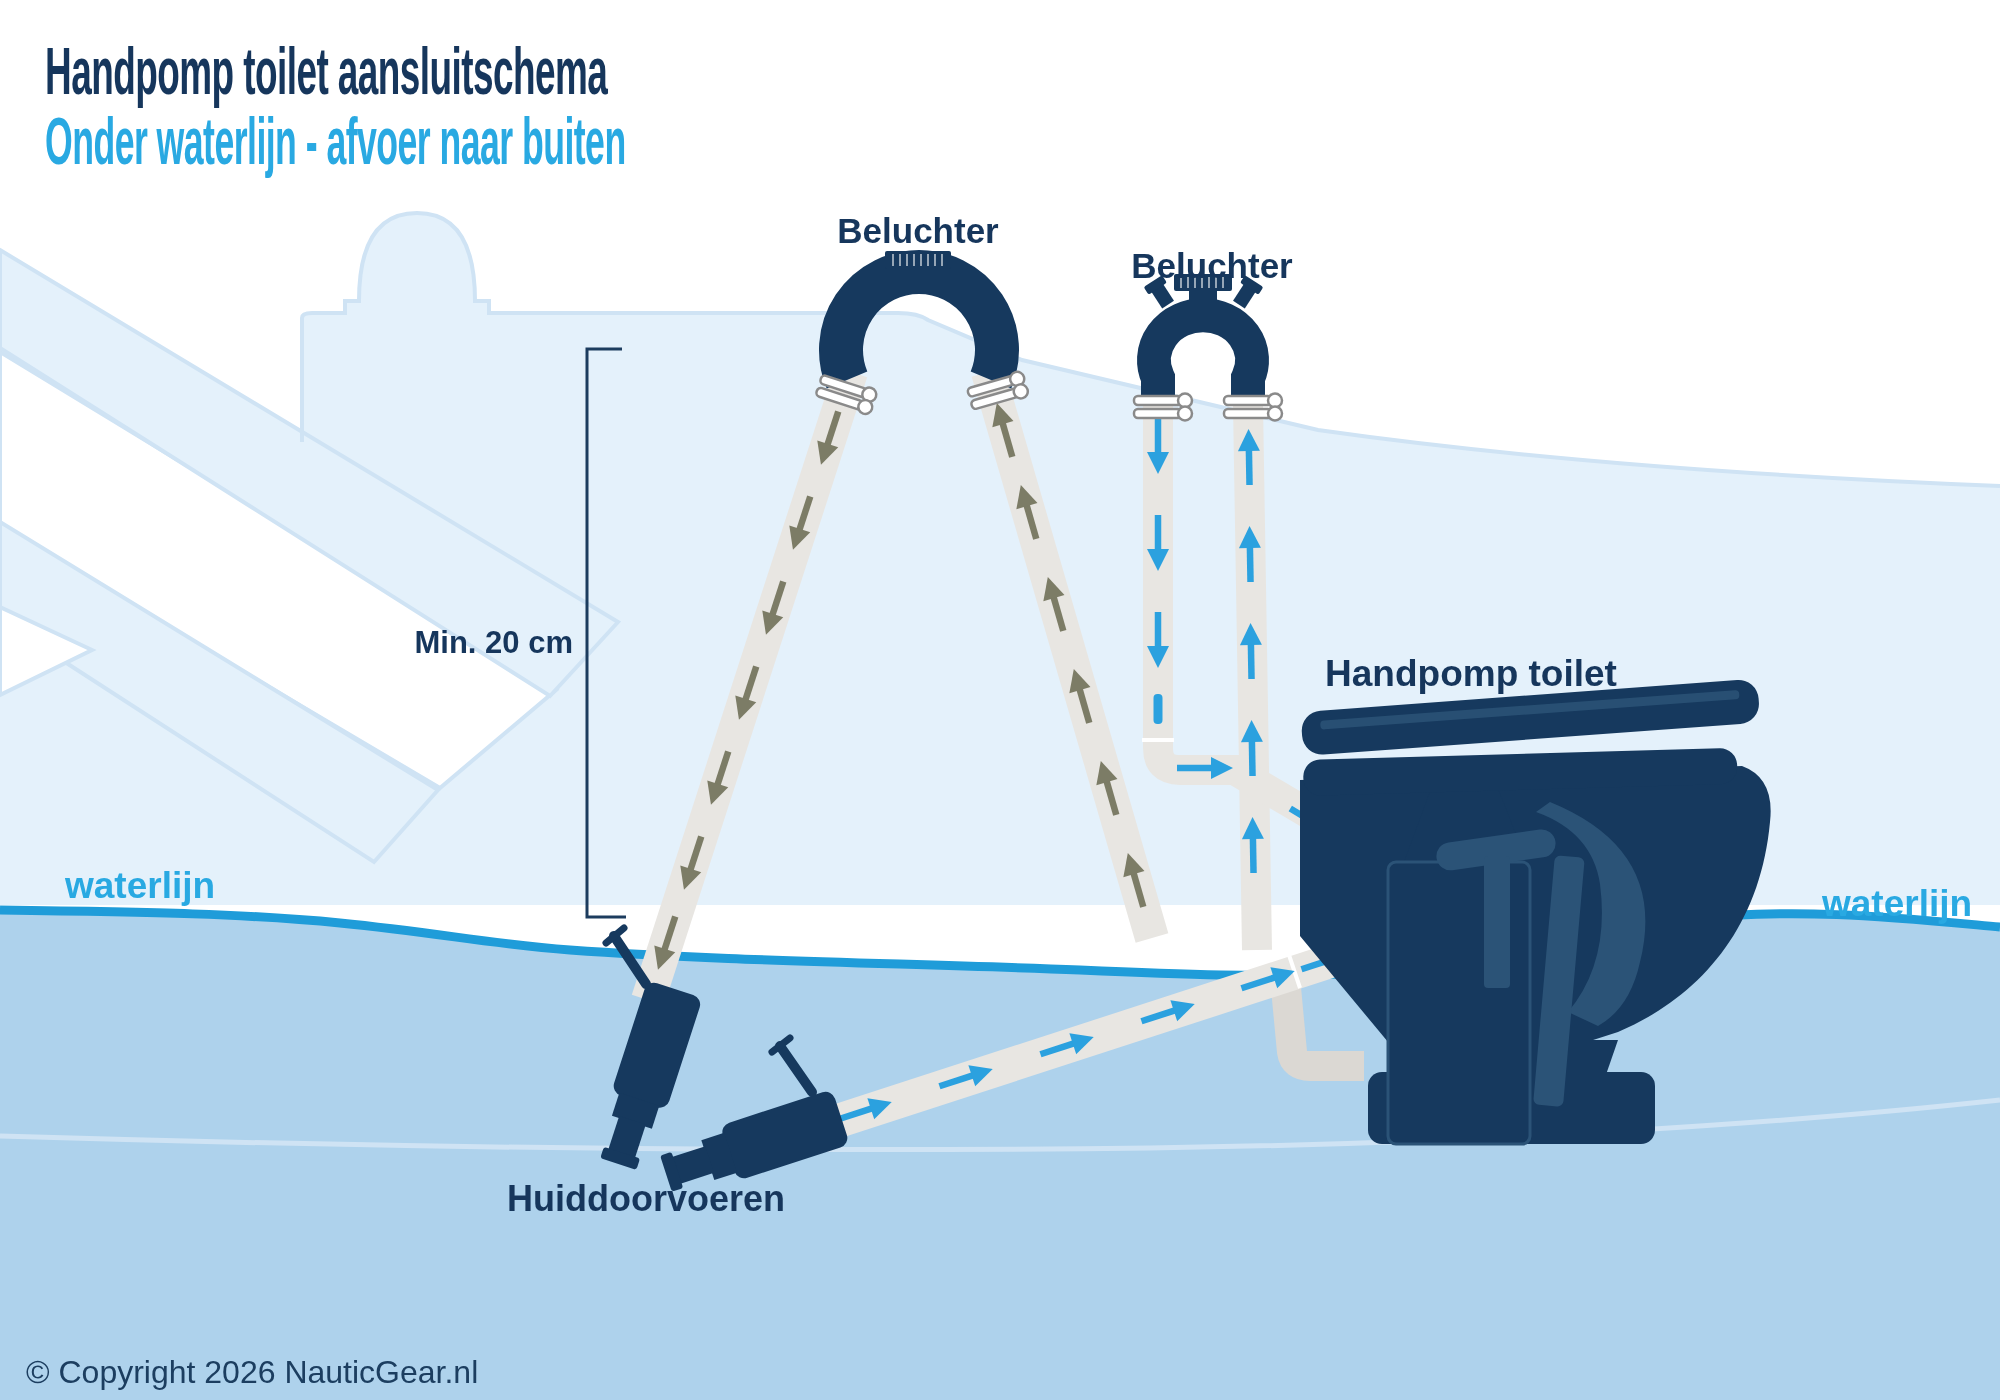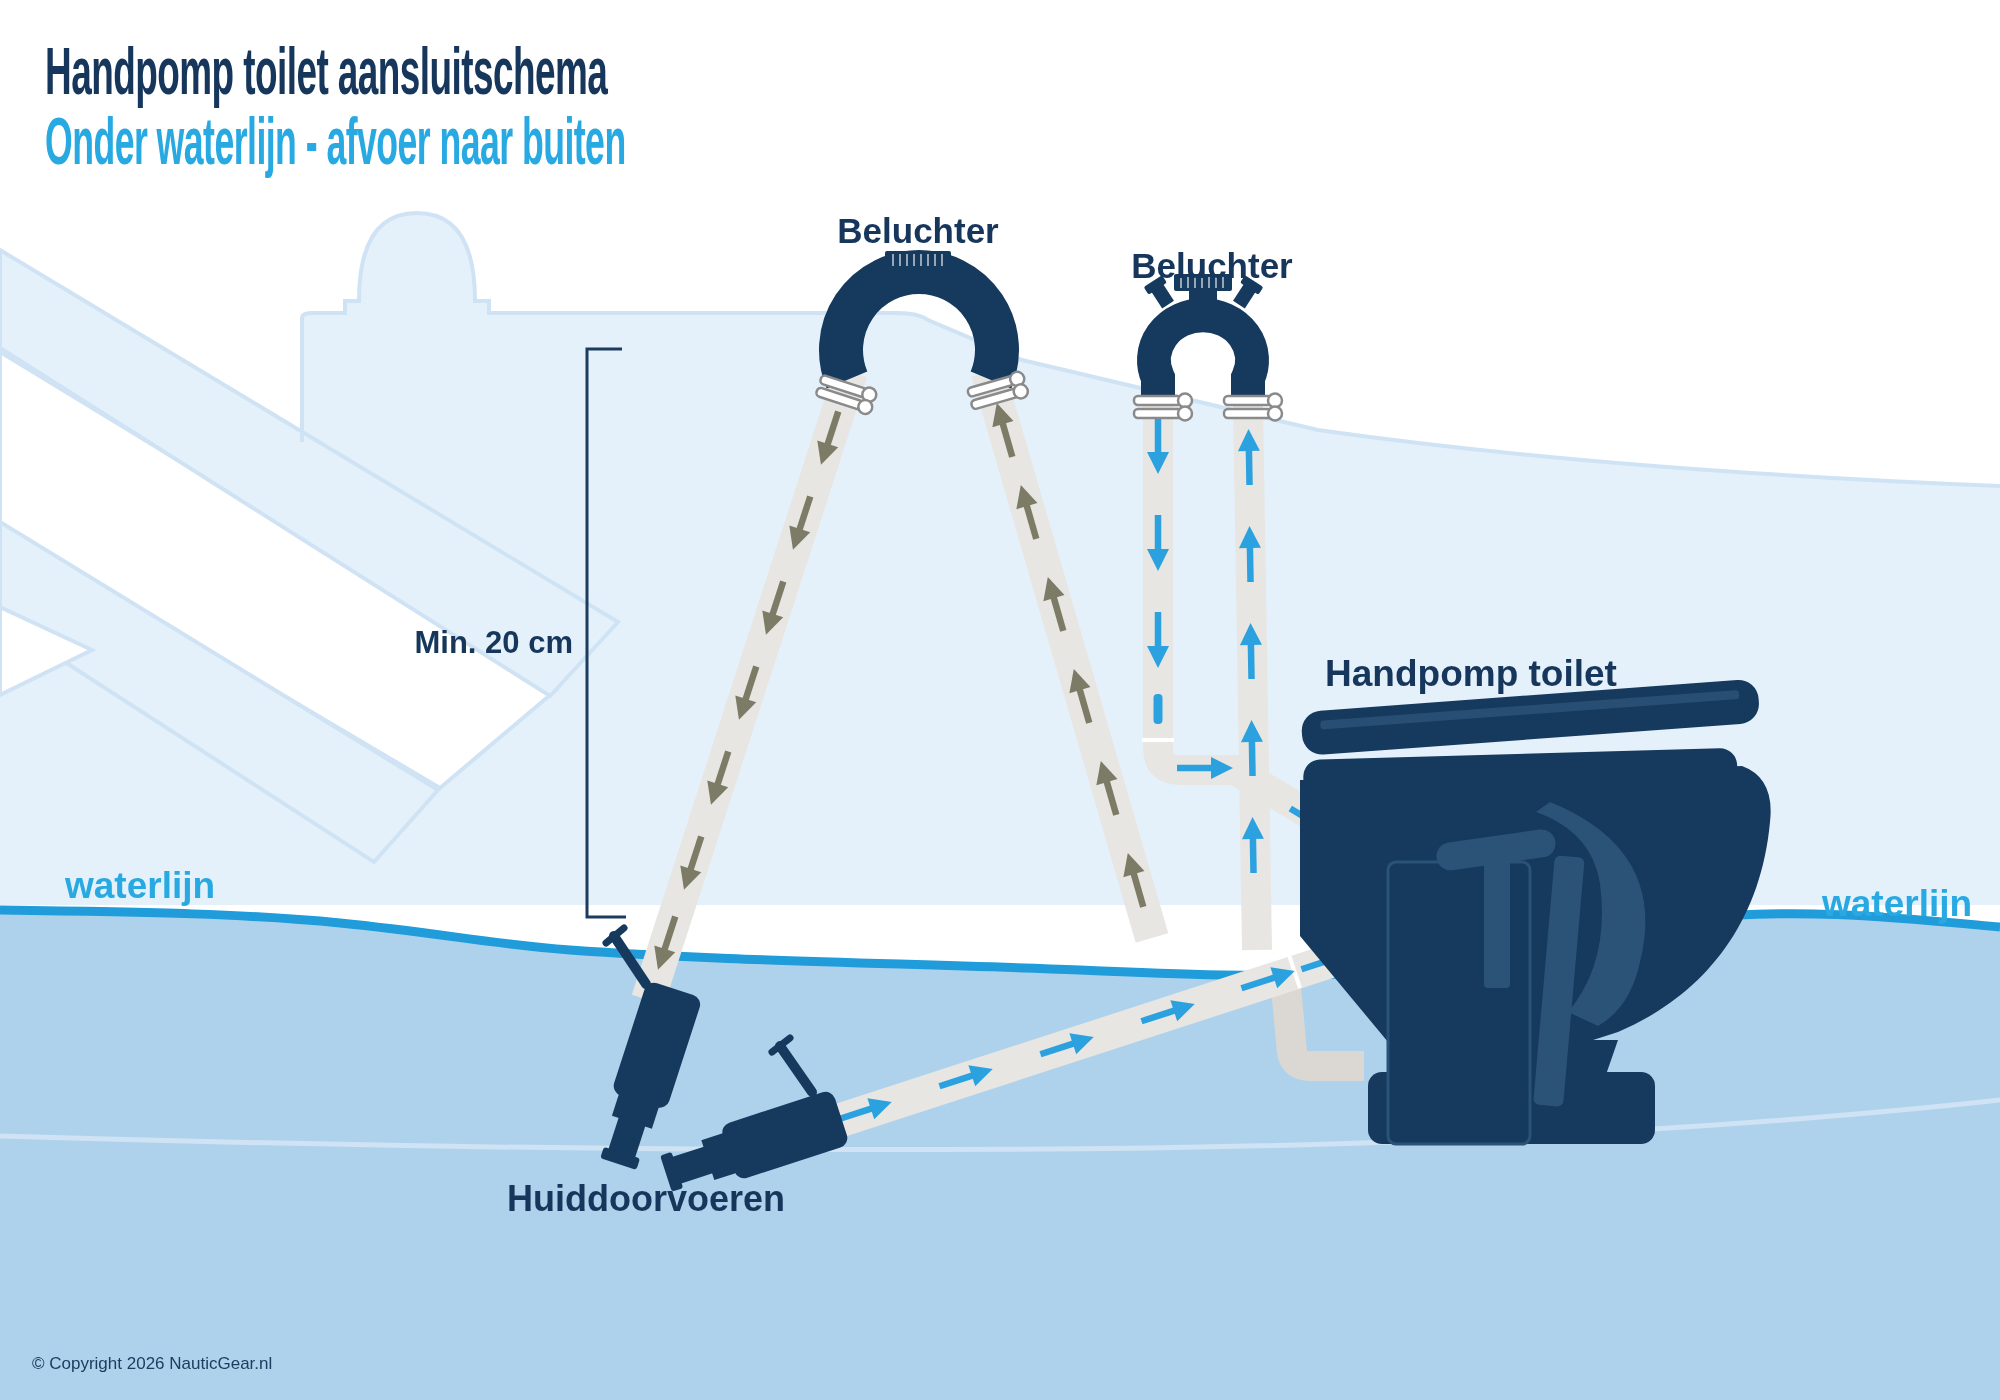--- a/index.html
+++ b/index.html
@@ -5,21 +5,21 @@
   html,body{margin:0;padding:0;background:#fff;}
   .stage{position:relative;width:2000px;height:1400px;overflow:hidden;background:#fff;
          font-family:"Liberation Sans",sans-serif;}
   .stage svg{position:absolute;left:0;top:0;}
   .title{position:absolute;left:45px;top:38px;font-size:66px;font-weight:bold;line-height:1.02;
          color:var(--text-navy);transform:scaleX(.56);transform-origin:left top;white-space:nowrap;
          letter-spacing:-1px;}
   .subtitle{position:absolute;left:45px;top:108px;font-size:66px;font-weight:bold;line-height:1.02;
          color:var(--accent-blue);transform:scaleX(.54);transform-origin:left top;white-space:nowrap;
          letter-spacing:-1px;}
-  .copyright{position:absolute;left:32px;top:1354px;font-size:17px;color:var(--copyright-navy);}
+  .copyright{position:absolute;left:26px;top:1354px;font-size:32px;color:var(--copyright-navy);}
   .f-navy{fill:var(--navy)}
   .f-detail{fill:var(--detail-navy)}
   .f-boat{fill:var(--boat-fill)}
   .f-white{fill:#fff}
   .f-water{fill:var(--water-blue)}
   .s-boat{stroke:var(--boat-stroke);stroke-width:4px}
   .s-none{stroke:none}
   .loop{fill:none;stroke:var(--navy)}
   .pipe{fill:none;stroke:var(--pipe-gray)}
   .piped{fill:none;stroke:var(--pipe-dark)}

